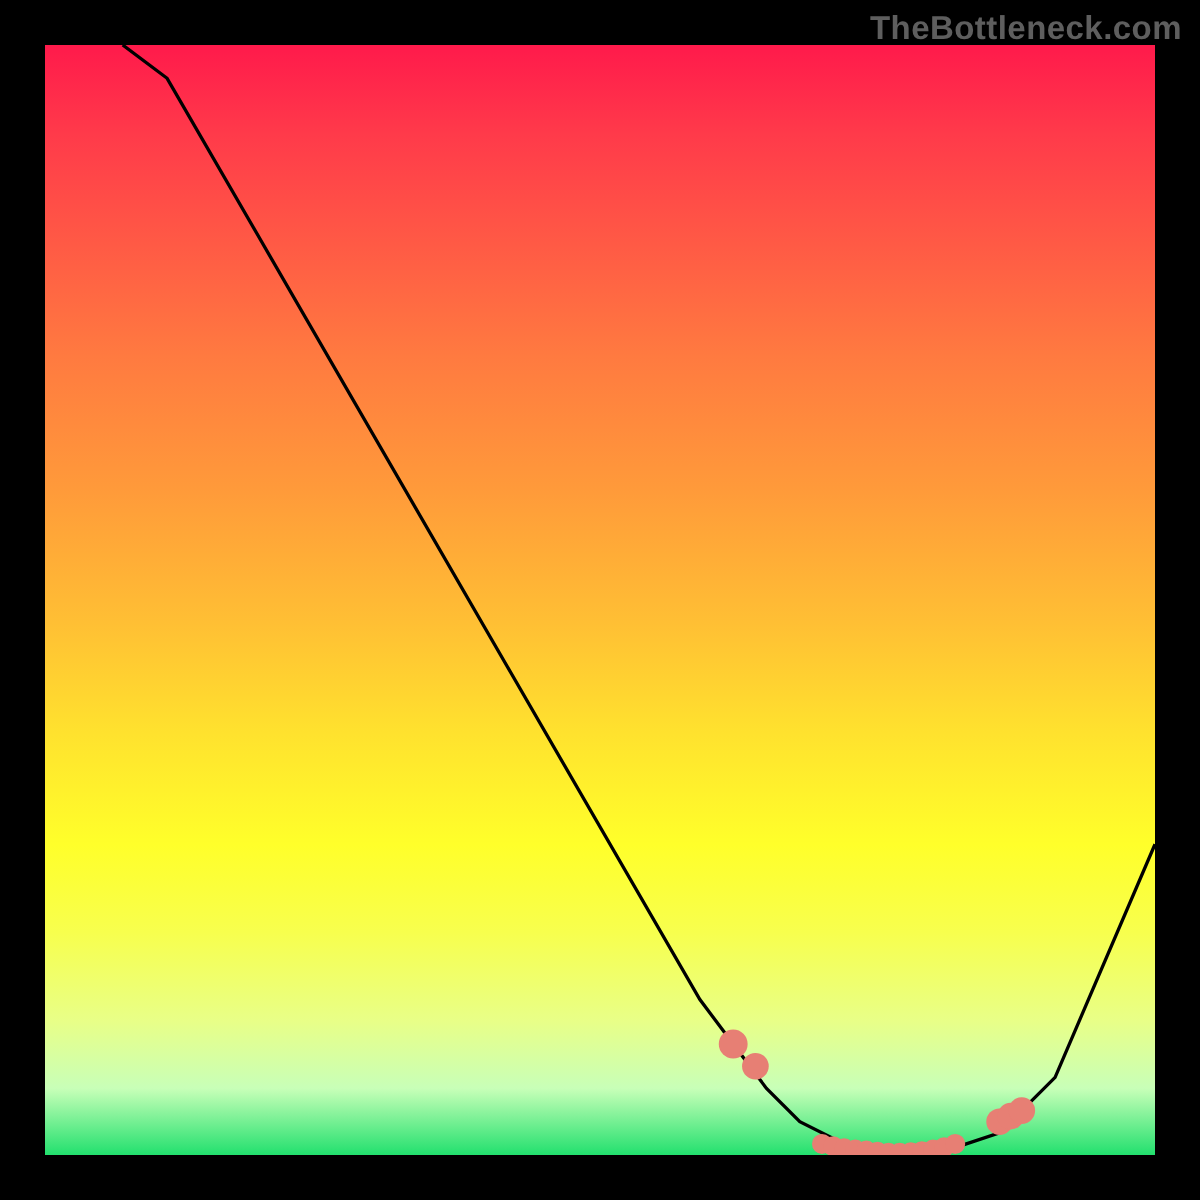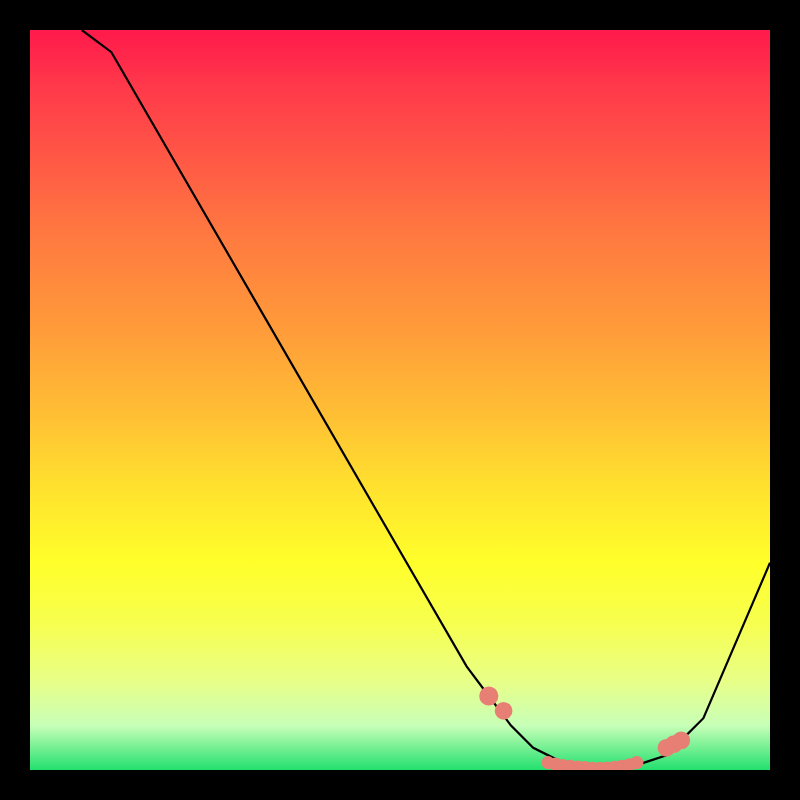--- a/index.html
+++ b/index.html
@@ -44,20 +44,21 @@
   .plot svg {
     position: absolute;
     left: 0; top: 0;
     width: 740px; height: 740px;
   }
 </style>
 </head>
 <body>
 
 <div class="outer">
+  <div class="watermark">TheBottleneck.com</div>
   <div class="plot">
     <svg viewBox="0 0 100 100" preserveAspectRatio="none">
       <g id="curve-group">
           <path d="M7.000 0.000 L11.000 3.000 L59.000 86.000 L62.000 90.000 L65.000 94.000 L68.000 97.000 L72.000 99.000 L76.000 100.000 L80.000 100.000 L83.000 99.000 L86.000 98.000 L88.000 96.000 L91.000 93.000 L100.000 72.000" fill="none" stroke="#000" stroke-width="2.2" vector-effect="non-scaling-stroke"></path>
         </g>
       <g id="marker-group">
           <circle cx="62.000" cy="90.000" r="1.300" fill="#e77f74"></circle>
           <circle cx="64.000" cy="92.000" r="1.200" fill="#e77f74"></circle>
           <circle cx="70.000" cy="99.000" r="0.900" fill="#e77f74"></circle>
           <circle cx="71.000" cy="99.200" r="0.900" fill="#e77f74"></circle>

